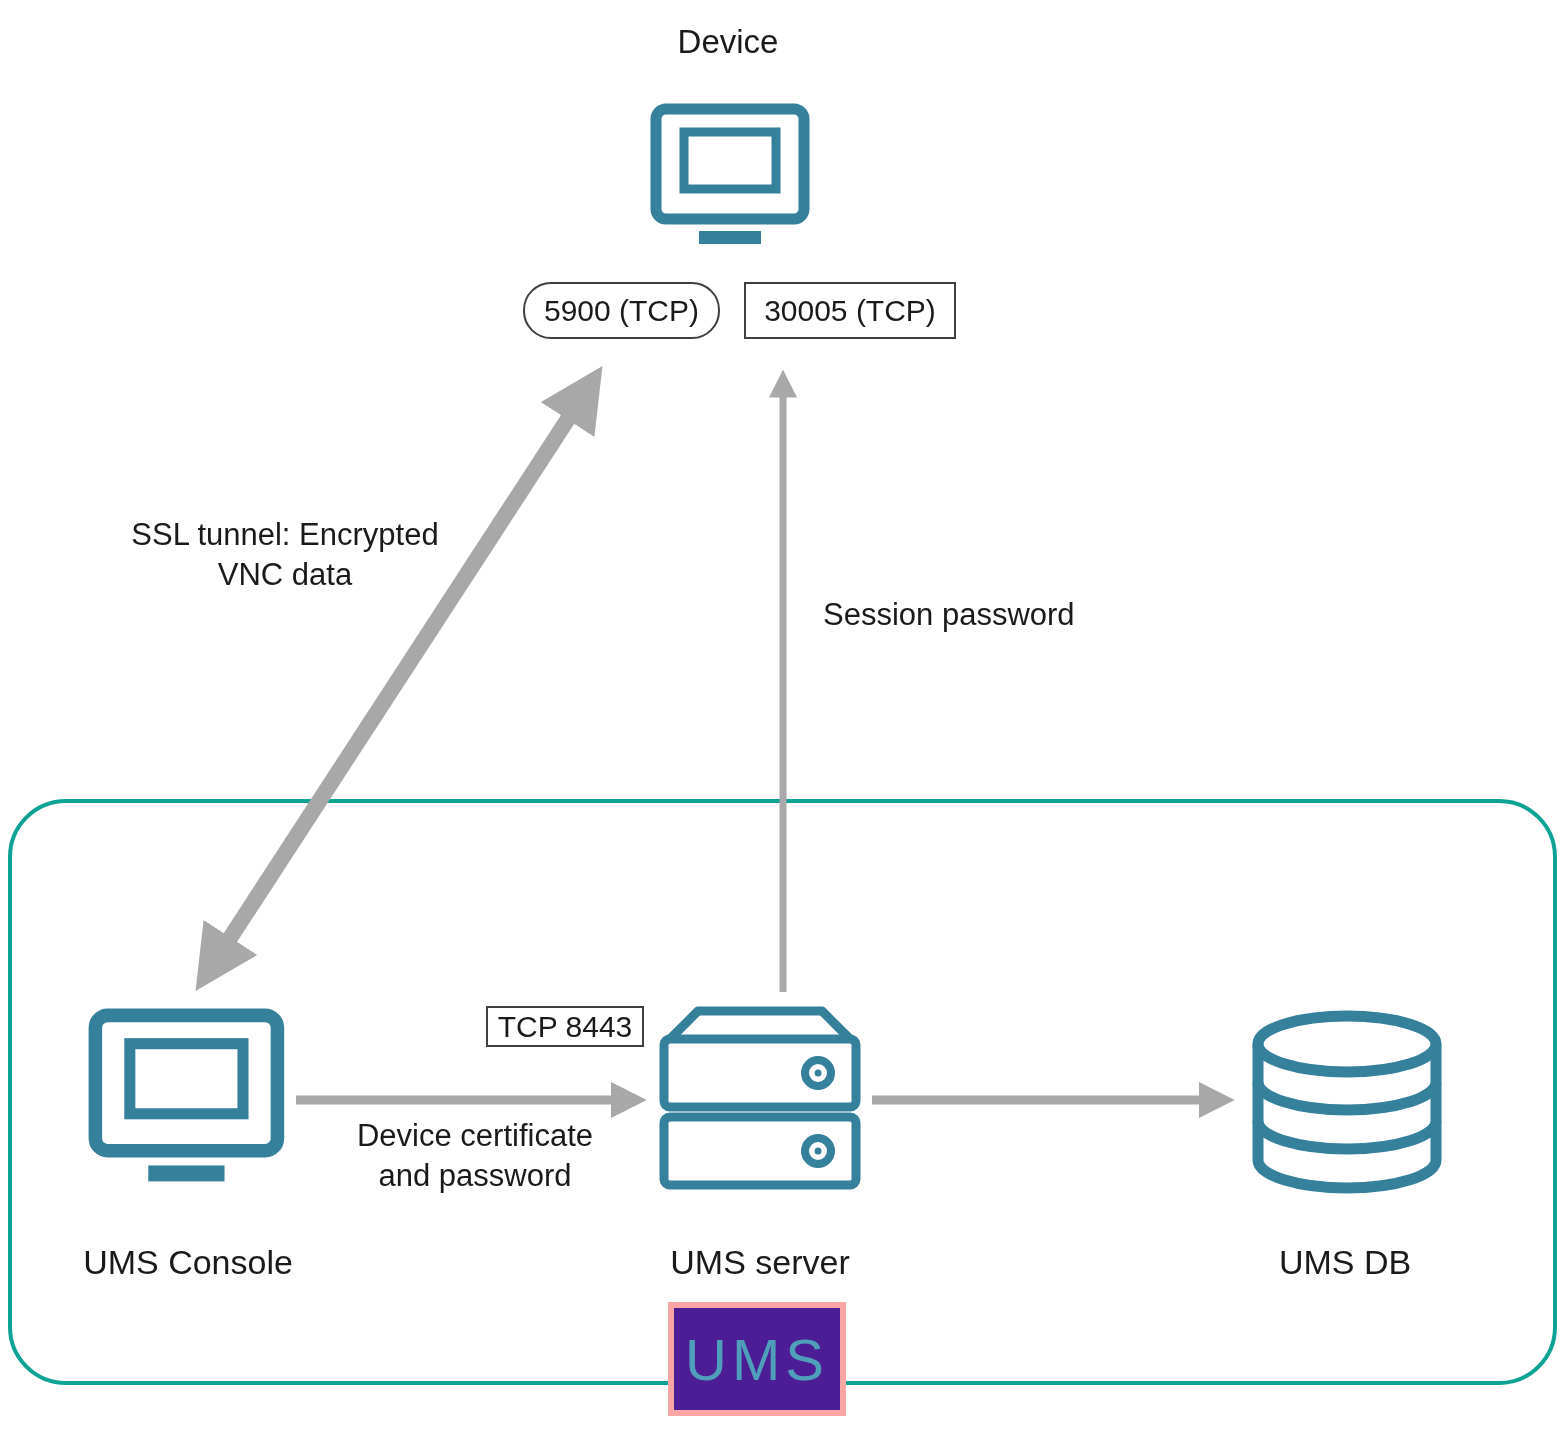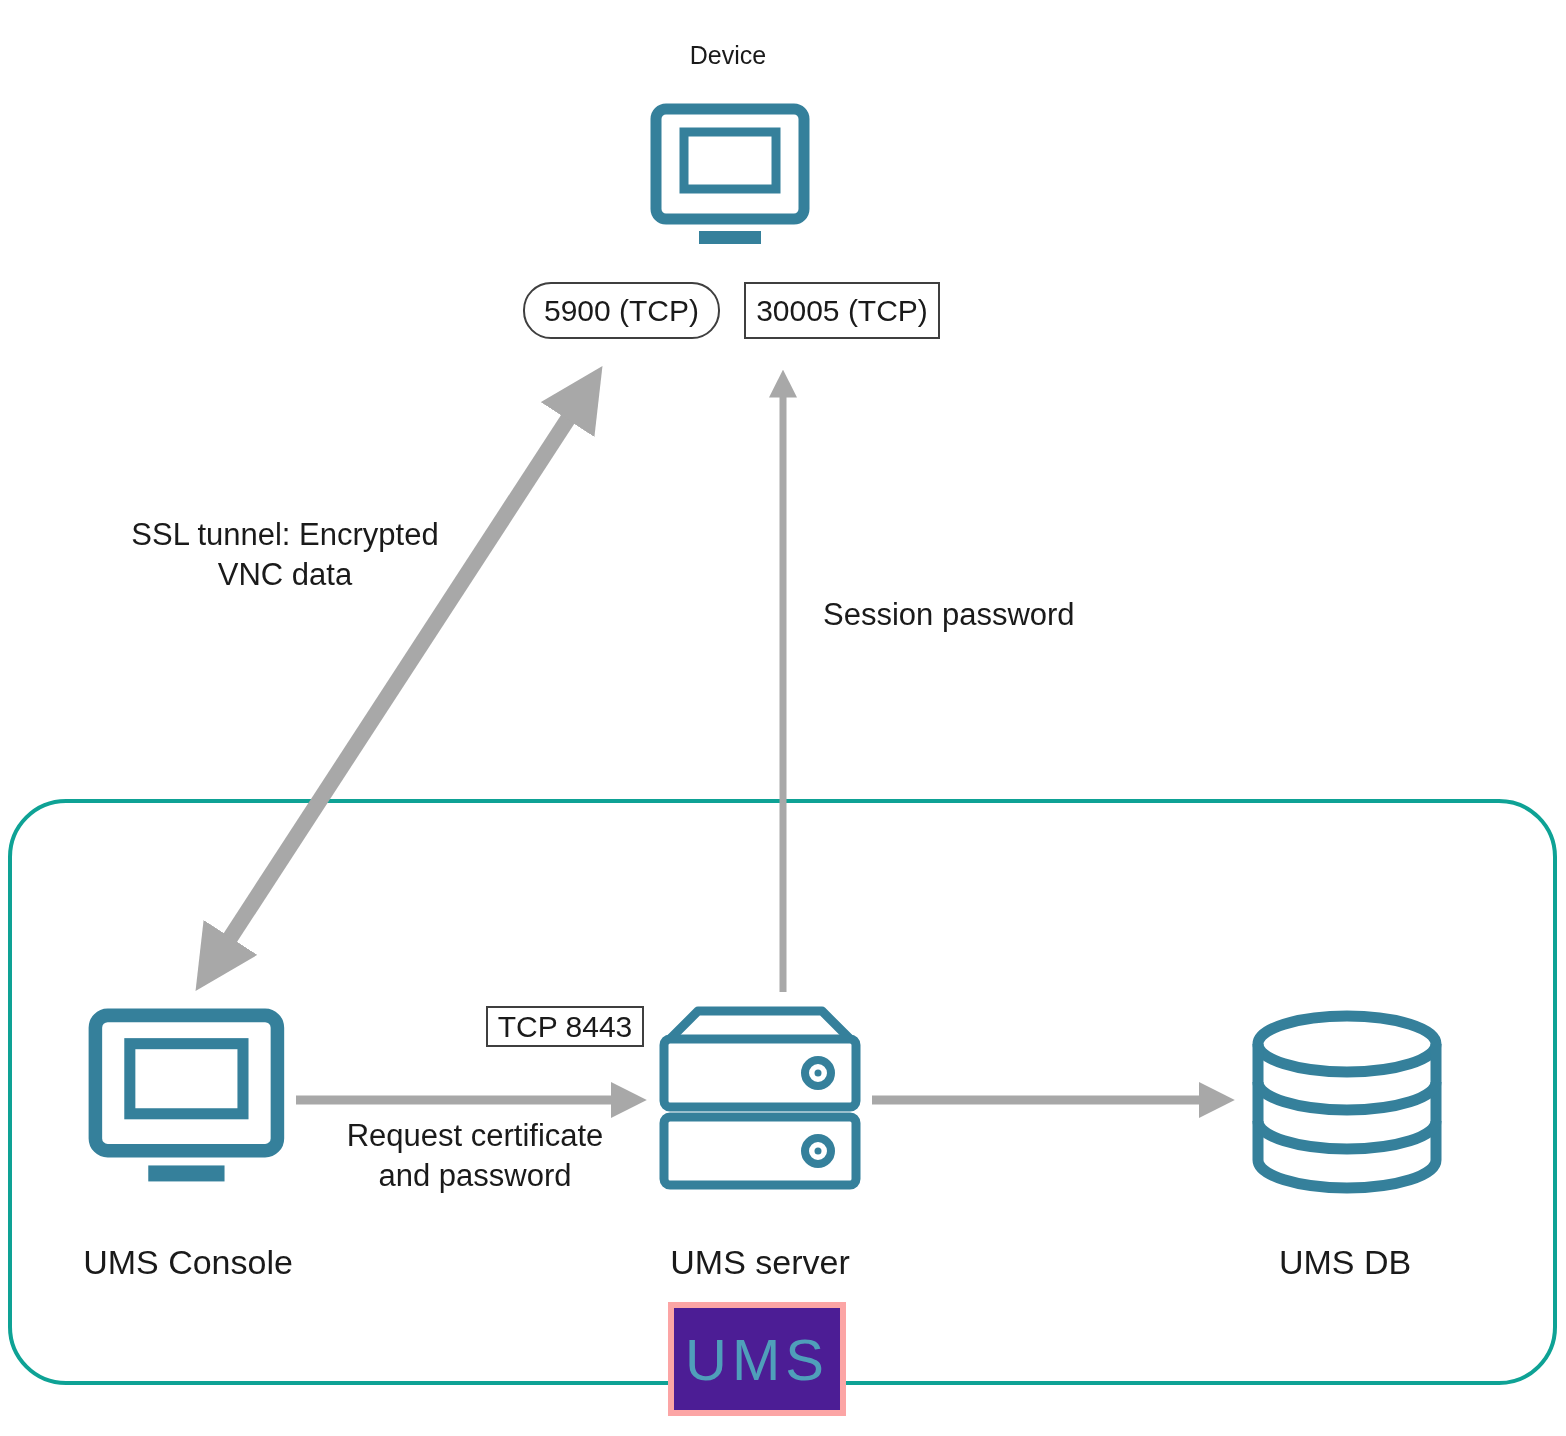--- a/index.html
+++ b/index.html
@@ -123,34 +123,34 @@
 
     <line x1="206" y1="975" x2="592" y2="382" stroke="#a8a8a8" stroke-width="16" marker-start="url(#ah)" marker-end="url(#ah)"></line>
 
     <line x1="783" y1="992" x2="783" y2="378" stroke="#a8a8a8" stroke-width="7" marker-end="url(#ah)"></line>
 
     <line x1="296" y1="1100" x2="636" y2="1100" stroke="#a8a8a8" stroke-width="9" marker-end="url(#ah)"></line>
 
     <line x1="872" y1="1100" x2="1224" y2="1100" stroke="#a8a8a8" stroke-width="9" marker-end="url(#ah)"></line>
   </svg>
 
-  <div class="label center txt-layer" style="left:598px; top:35px; width:260px; font-size:25px;">Device</div>
+  <div class="label center txt-layer" style="left:598px; top:22px; width:260px; font-size:33px;">Device</div>
 
   <div class="port-box txt-layer" style="left:523px; top:282px; width:197px; height:57px;border-radius:28px;">5900 (TCP)</div>
 
-  <div class="port-box txt-layer" style="left:744px; top:282px; width:196px; height:57px;">30005 (TCP)</div>
+  <div class="port-box txt-layer" style="left:744px; top:282px; width:212px; height:57px;">30005 (TCP)</div>
 
   <div class="label center txt-layer" style="left:115px; top:515px; width:340px;">SSL tunnel: Encrypted
 VNC data</div>
 
   <div class="label txt-layer" style="left:823px; top:595px;">Session password</div>
 
   <div class="port-box txt-layer" style="left:486px; top:1006px; width:158px; height:41px;">TCP 8443</div>
 
-  <div class="label center txt-layer" style="left:325px; top:1116px; width:300px;">Request certificate
+  <div class="label center txt-layer" style="left:325px; top:1116px; width:300px;">Device certificate
 and password</div>
 
 
   <div class="node-label txt-layer" style="left:28px; top:1243px;">UMS Console</div>
 
   <div class="node-label txt-layer" style="left:1185px; top:1243px;">UMS DB</div>
 
   <div class="node-label txt-layer" style="left:600px; top:1243px;">UMS server</div>
 
   <div id="ums-badge">

